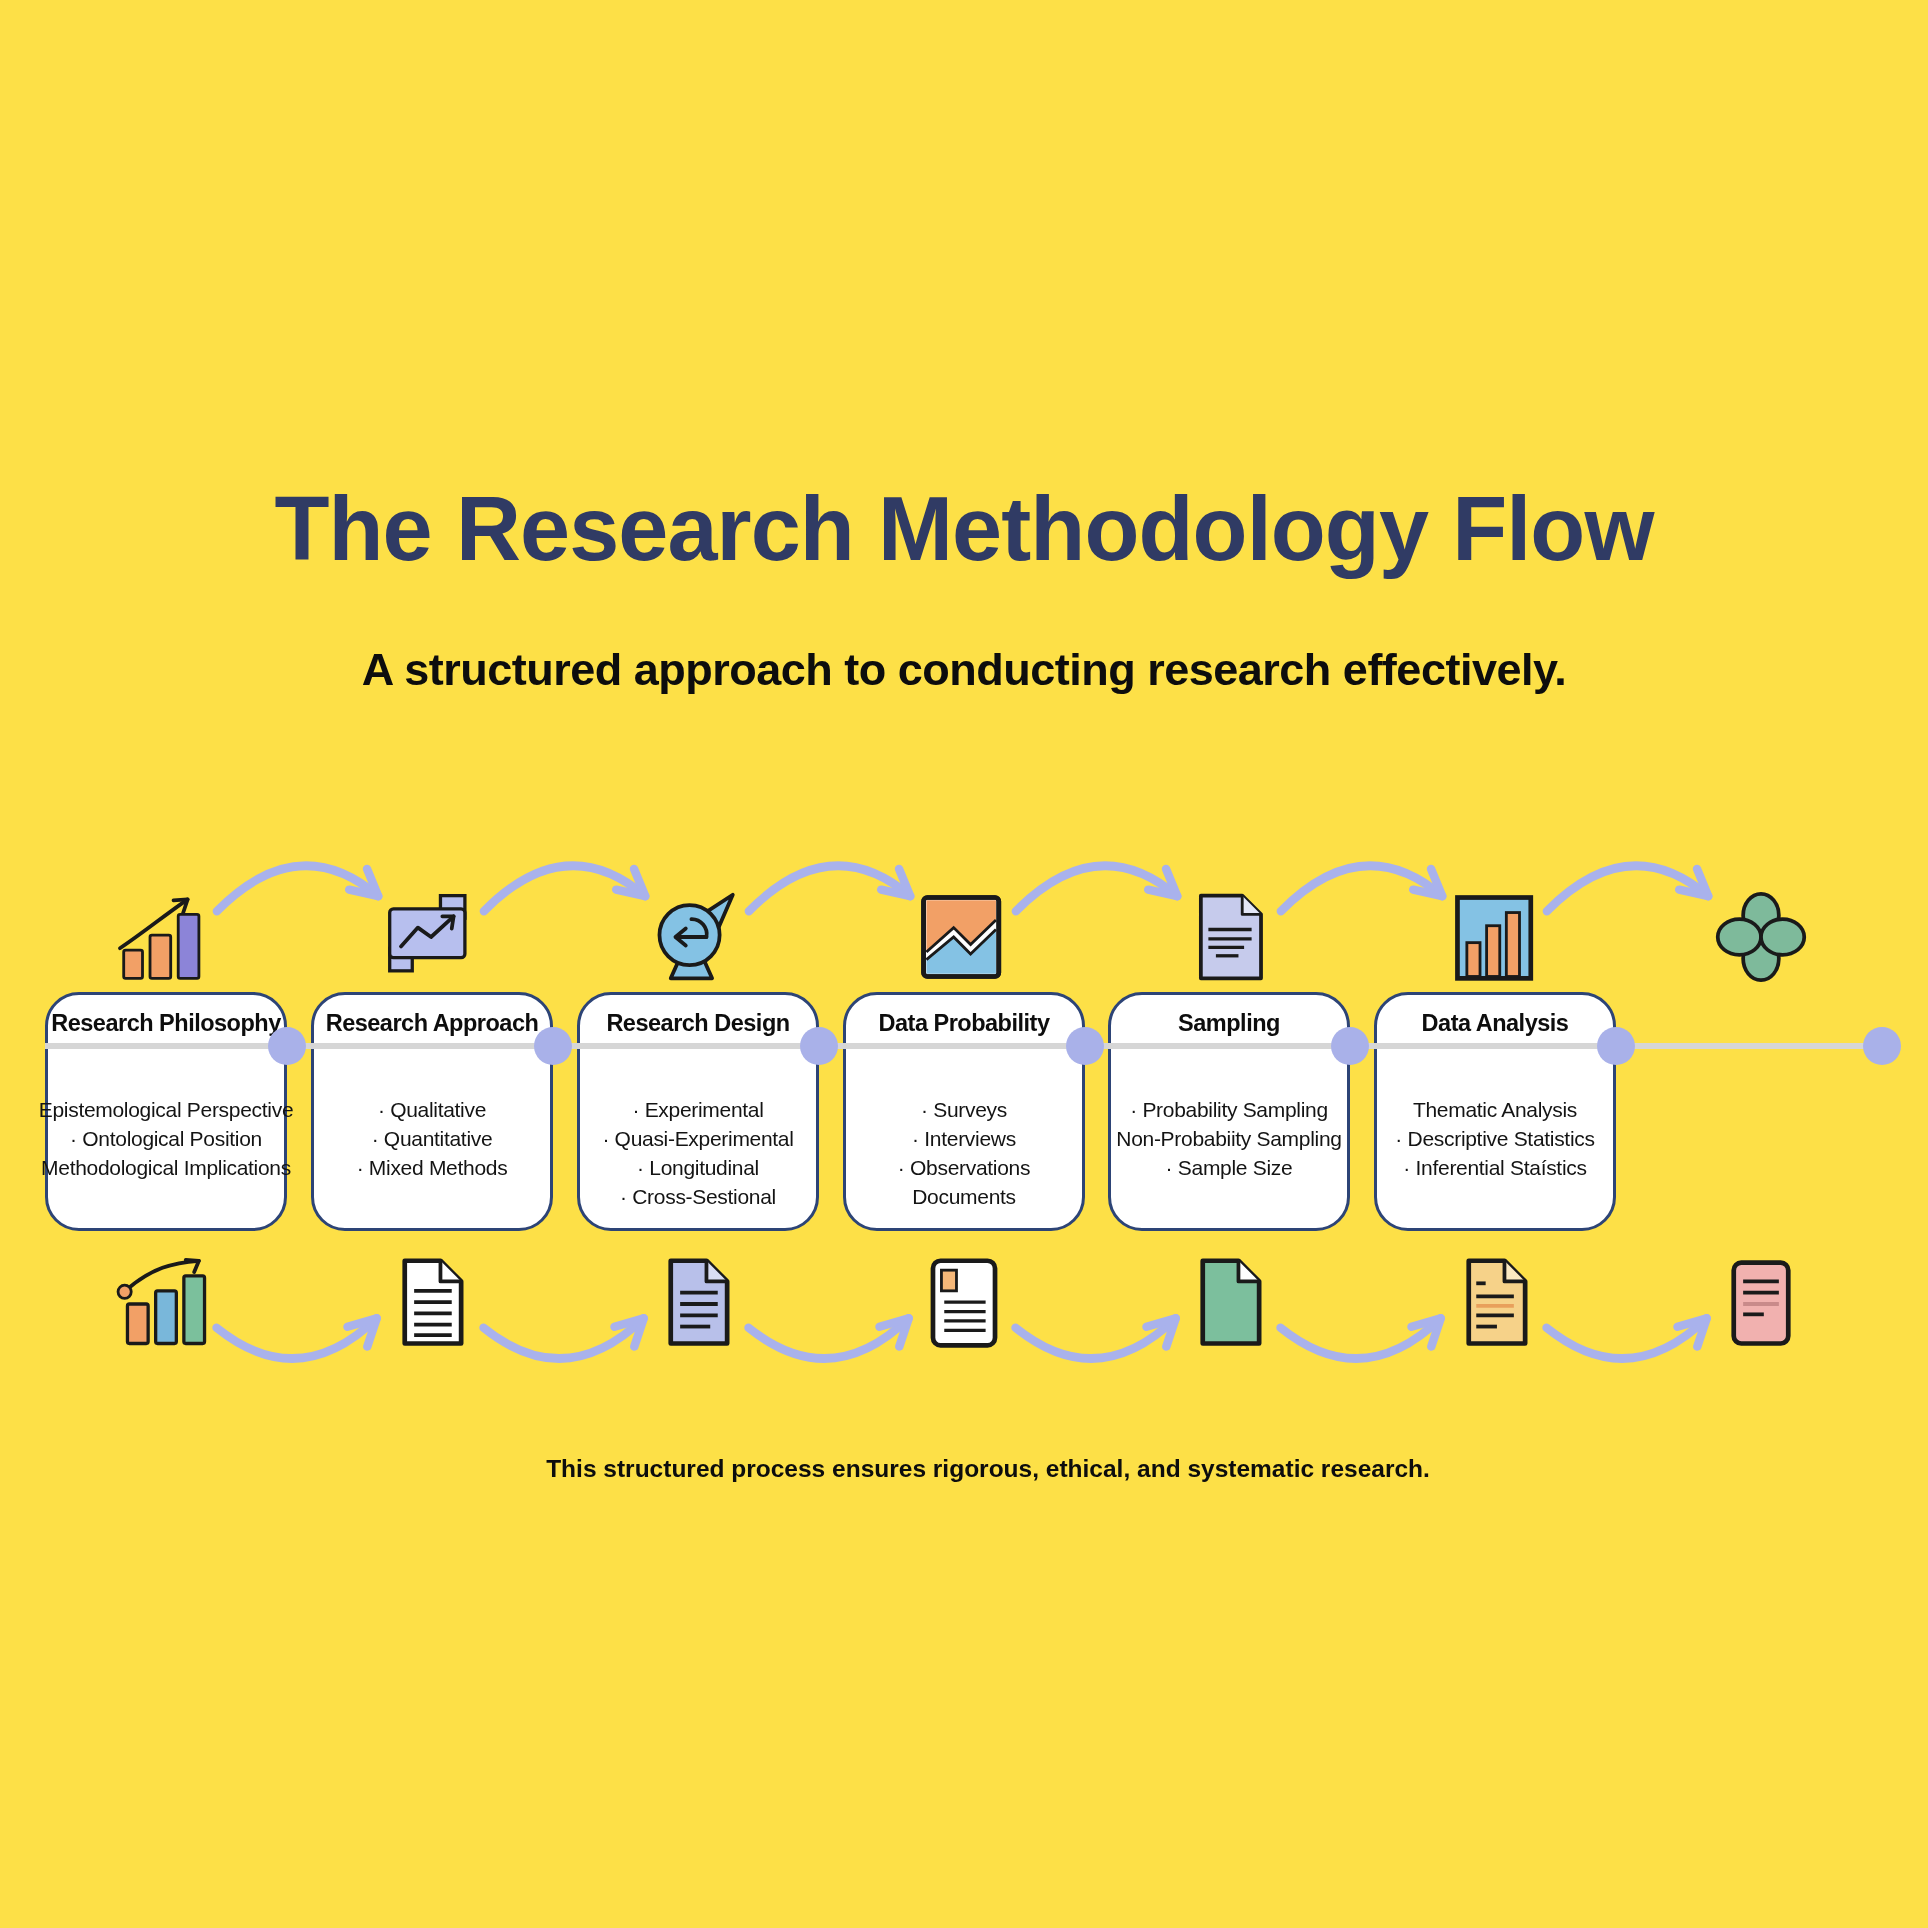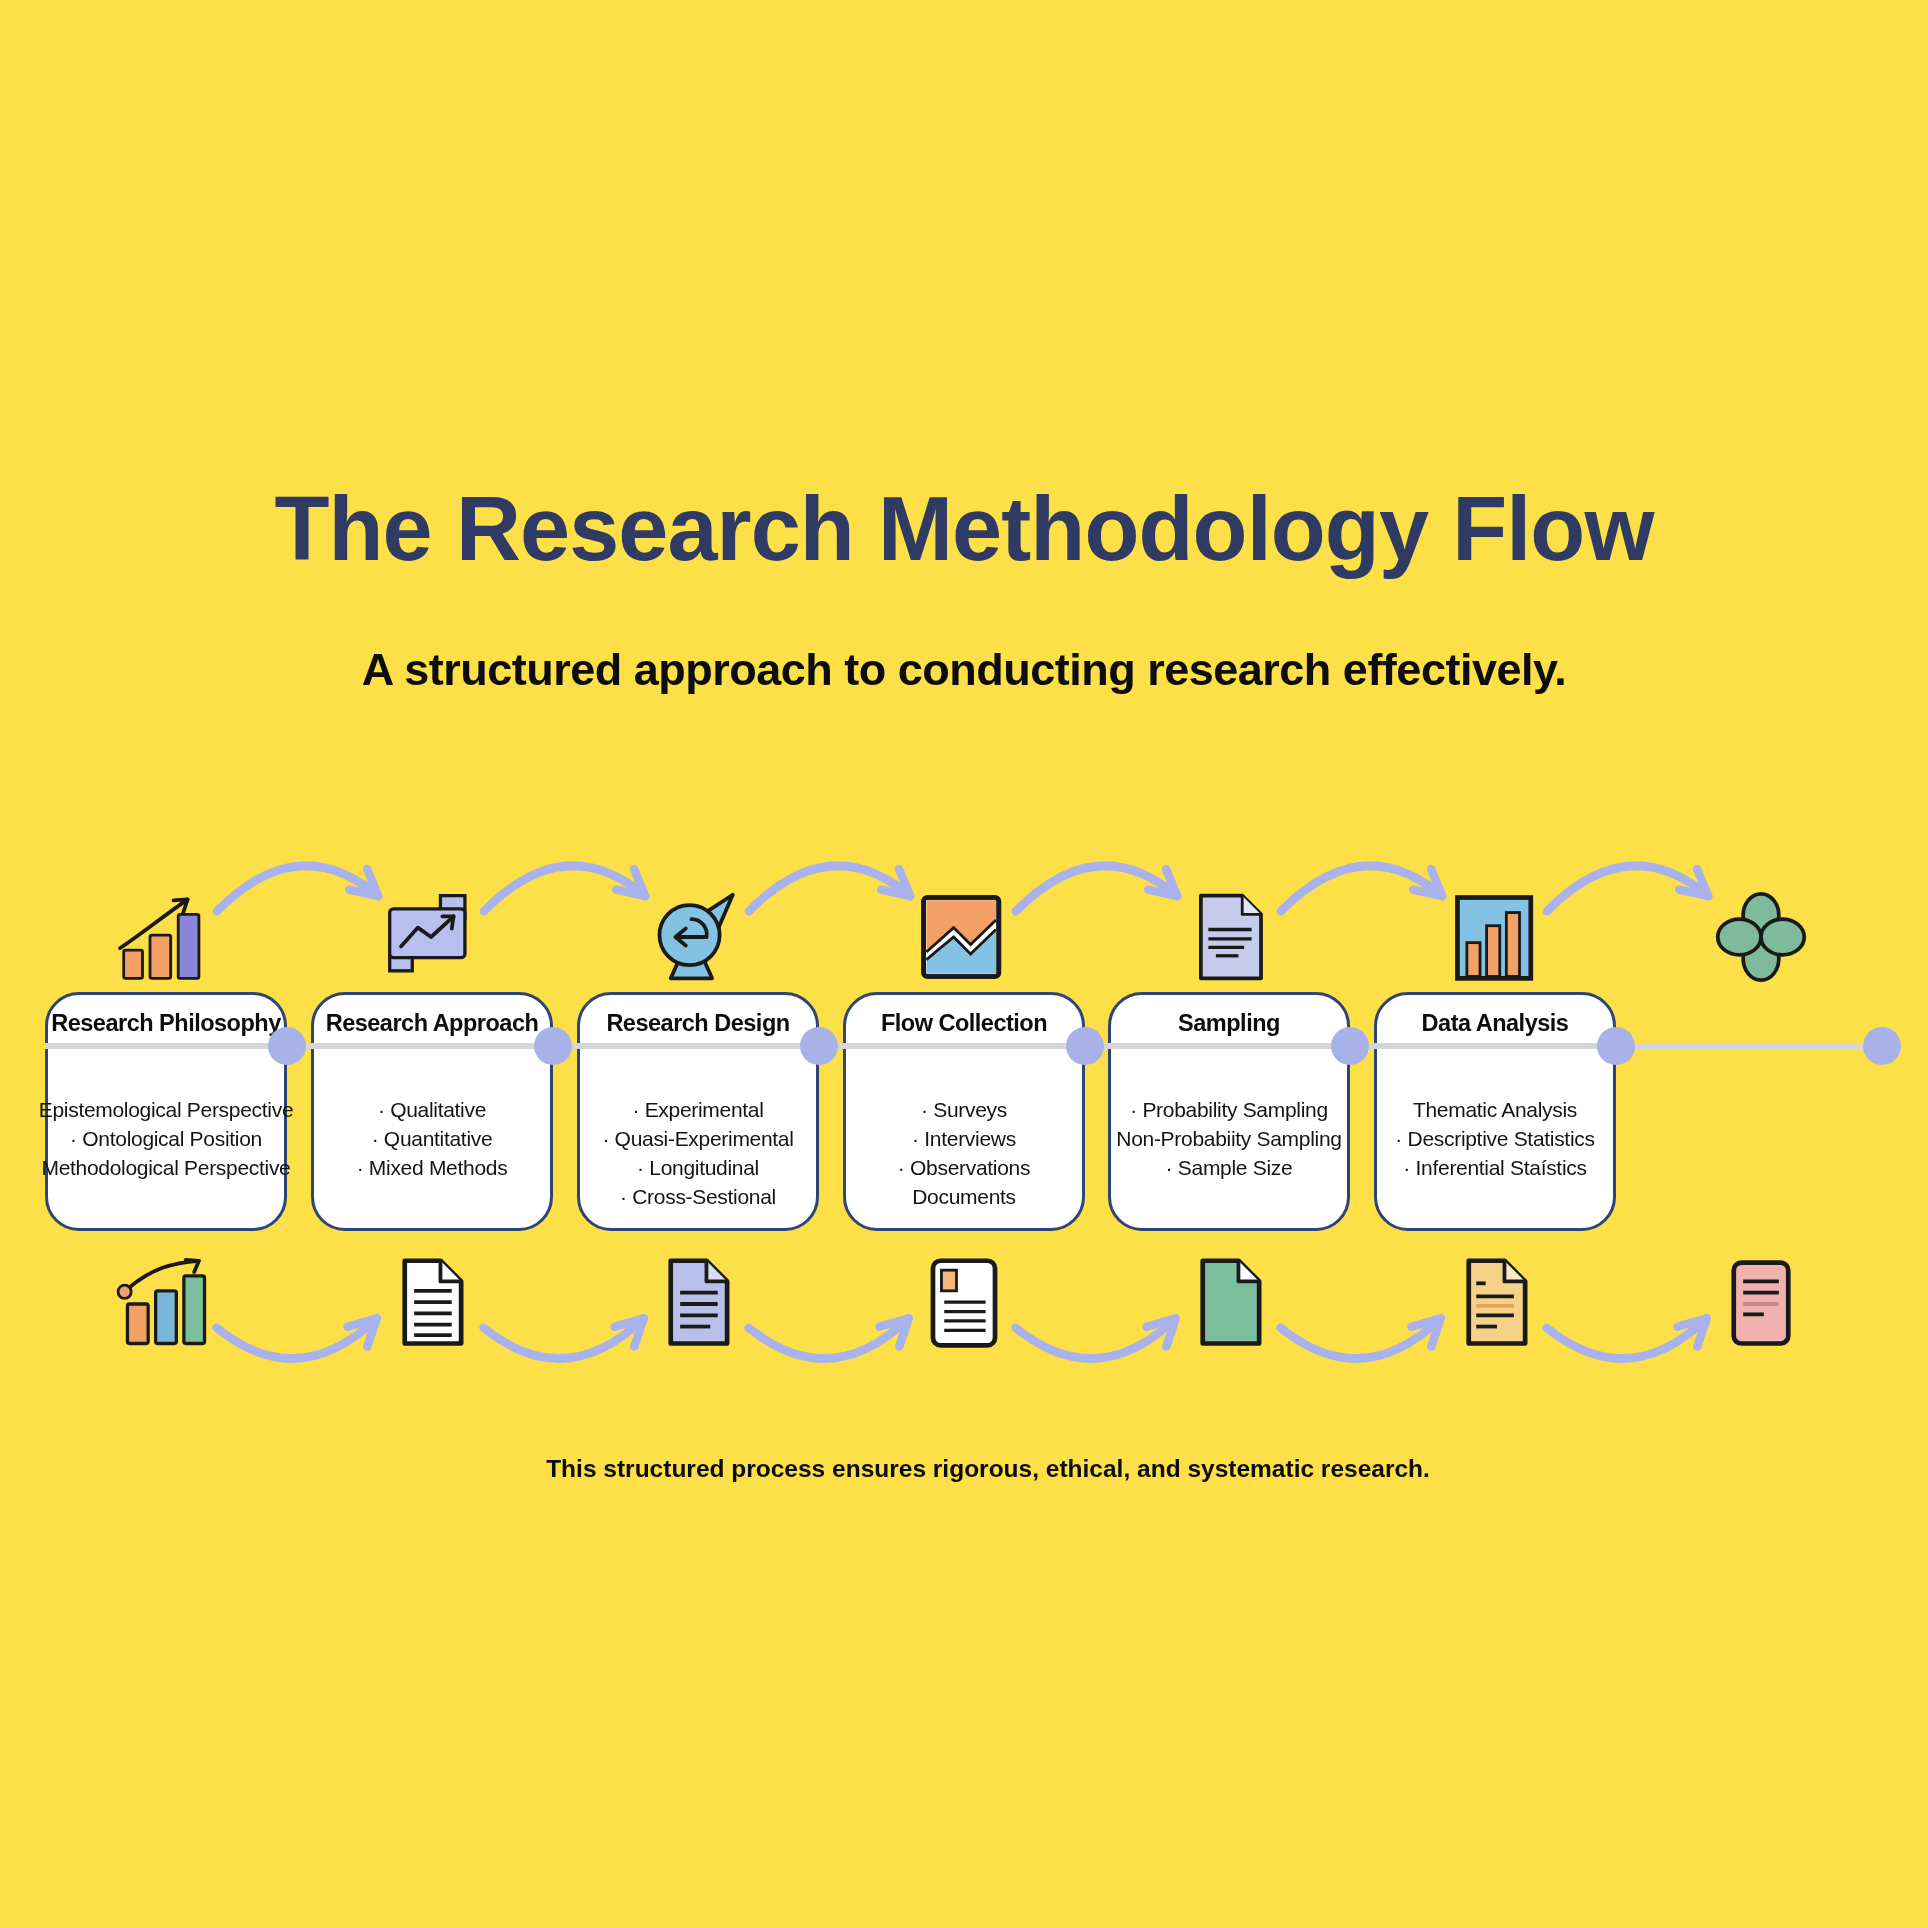--- a/index.html
+++ b/index.html
@@ -107,42 +107,42 @@
     <ellipse cx="55" cy="73" rx="19" ry="23" fill="#7eba9b" stroke="#1a1a1a" stroke-width="4"></ellipse>
     <ellipse cx="32" cy="50" rx="23" ry="19" fill="#7eba9b" stroke="#1a1a1a" stroke-width="4"></ellipse>
     <ellipse cx="78" cy="50" rx="23" ry="19" fill="#7eba9b" stroke="#1a1a1a" stroke-width="4"></ellipse>
   </svg>
 
   <div class="card" style="left:45px">
     <div class="card-title">Research Philosophy</div>
     <div class="card-items">
       <div class="card-item">Epistemological Perspective</div>
       <div class="card-item">· Ontological Position</div>
-      <div class="card-item">Methodological Perspective</div>
+      <div class="card-item">Methodological Implications</div>
     </div>
   </div>
   <div class="card" style="left:311px">
     <div class="card-title">Research Approach</div>
     <div class="card-items">
       <div class="card-item">· Qualitative</div>
       <div class="card-item">· Quantitative</div>
       <div class="card-item">· Mixed Methods</div>
     </div>
   </div>
   <div class="card" style="left:577px">
     <div class="card-title">Research Design</div>
     <div class="card-items">
       <div class="card-item">· Experimental</div>
       <div class="card-item">· Quasi-Experimental</div>
       <div class="card-item">· Longitudinal</div>
       <div class="card-item">· Cross-Sestional</div>
     </div>
   </div>
   <div class="card" style="left:843px">
-    <div class="card-title">Flow Collection</div>
+    <div class="card-title">Data Probability</div>
     <div class="card-items">
       <div class="card-item">· Surveys</div>
       <div class="card-item">· Interviews</div>
       <div class="card-item">· Observations</div>
       <div class="card-item">Documents</div>
     </div>
   </div>
   <div class="card" style="left:1108px">
     <div class="card-title">Sampling</div>
     <div class="card-items">

